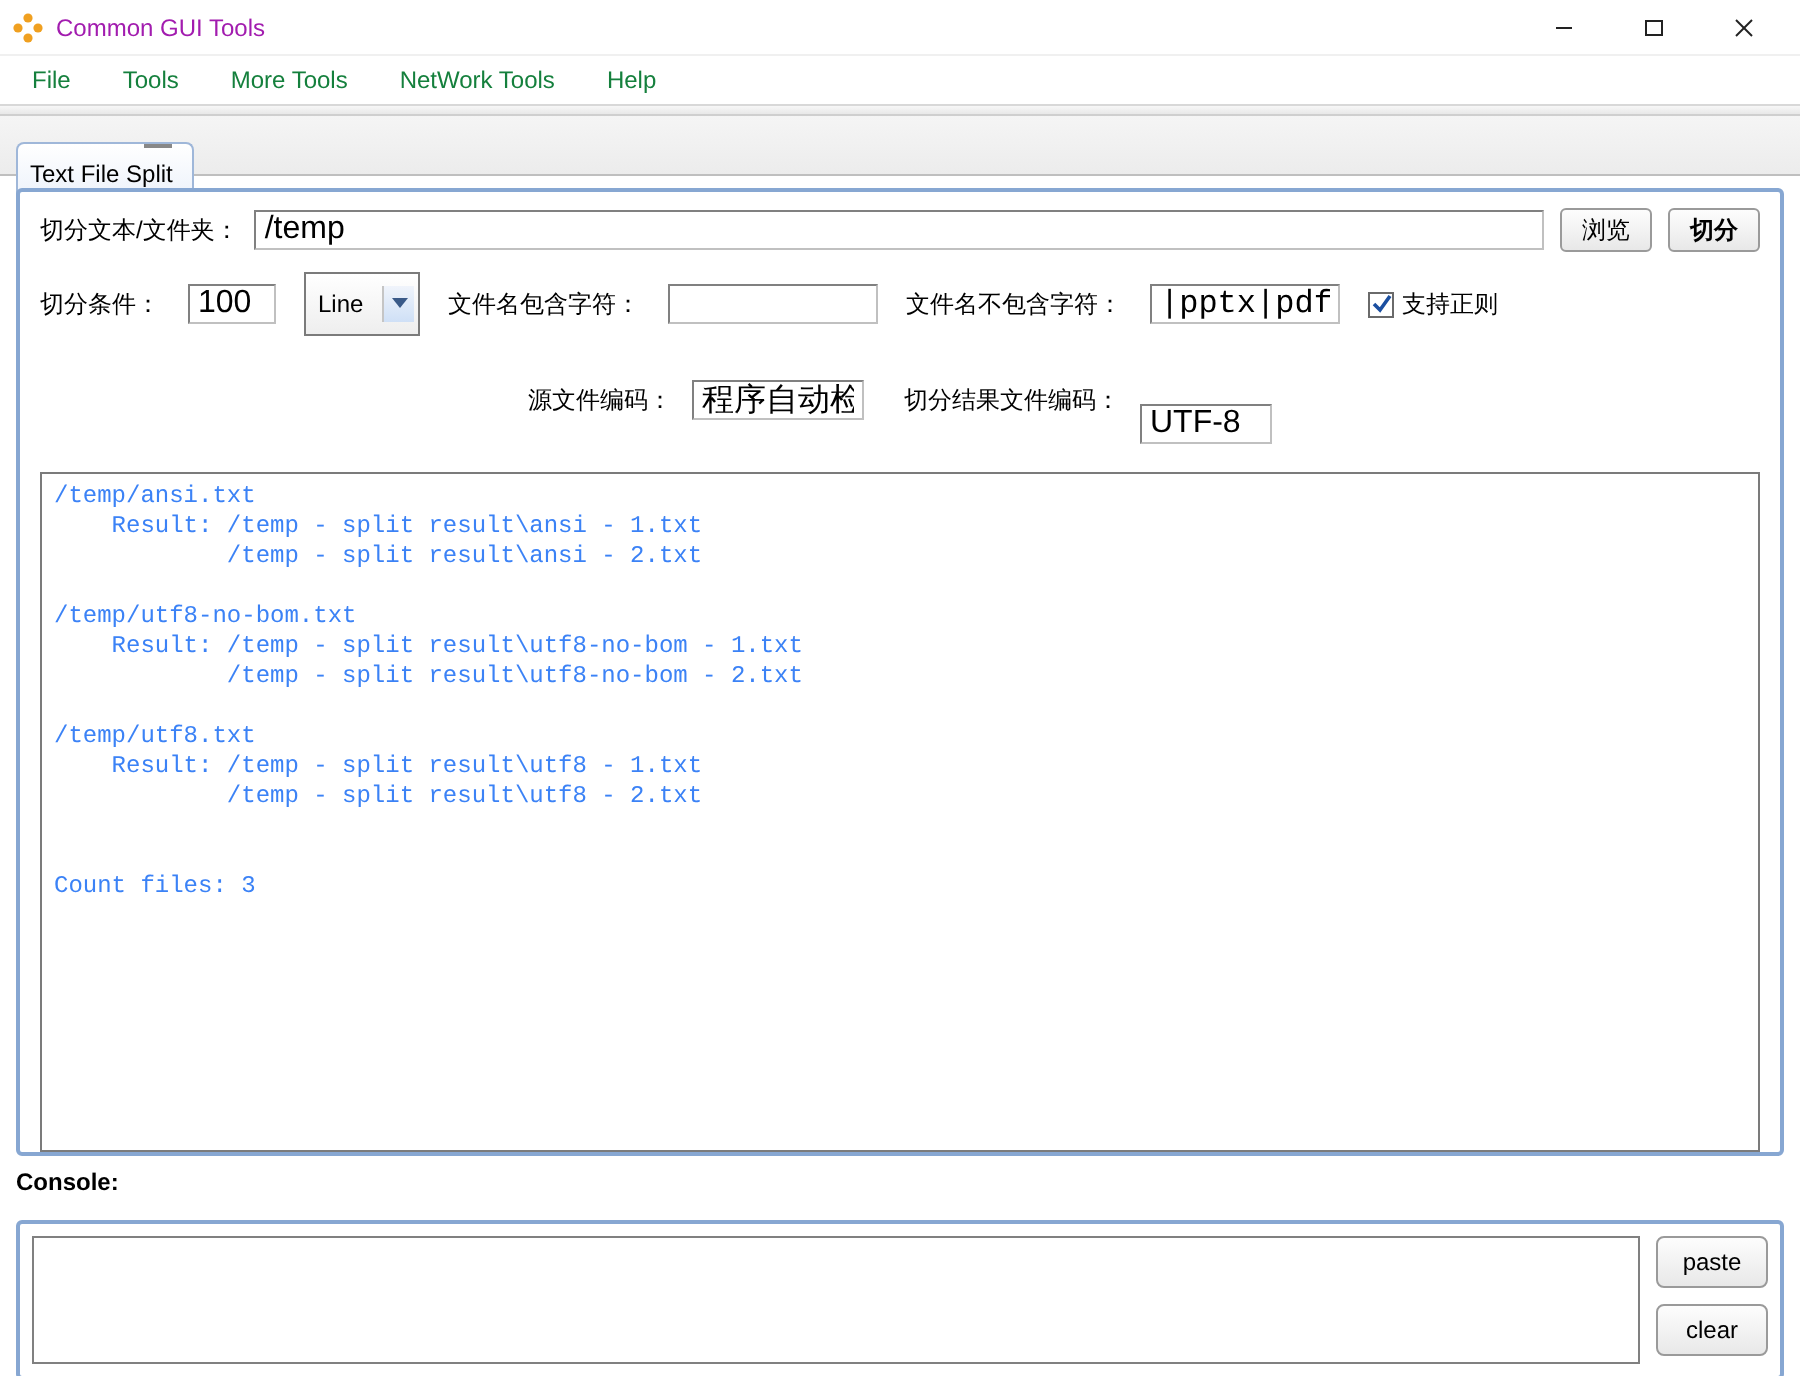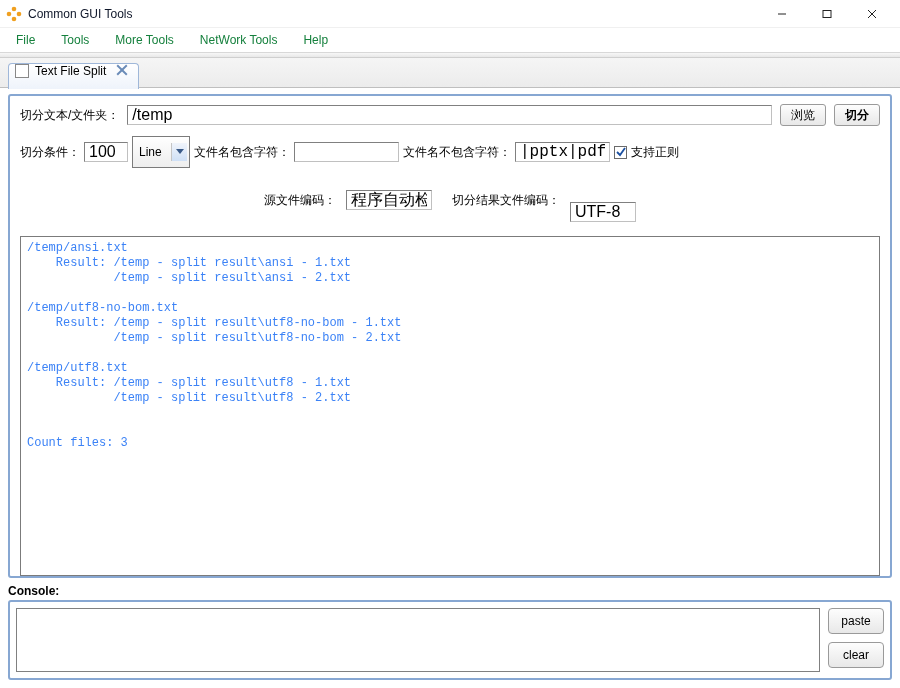--- a/index.html
+++ b/index.html
@@ -20,21 +20,21 @@
     background: #fff;
     display: flex;
     align-items: center;
     padding: 0 6px 0 6px;
     border-bottom: 1px solid #f0f0f0;
   }
   .titlebar .icon {
     width: 16px; height:16px; margin-right:6px;
     display:inline-flex;align-items:center;justify-content:center;
   }
-  .titlebar .title { flex: 0 0 auto; font-size: 12px; color:#0f172a; }
+  .titlebar .title { flex: 0 0 auto; font-size: 12px; color:#a21caf; }
   .titlebar .spacer { flex:1; }
   .winbtn {
     width: 45px; height: 28px;
     display:flex; align-items:center; justify-content:center;
     color:#222;
   }
   .winbtn svg { width:10px; height:10px; stroke:#222; stroke-width:1; fill:none; }
   
   .menubar {
     height: 24px;
@@ -58,31 +58,32 @@
   .tabbar {
     height: 30px;
     background: linear-gradient(#f5f5f5,#ececec);
     border-bottom: 1px solid #bfbfbf;
     position: relative;
     padding-top: 4px;
     padding-left: 8px;
   }
   .tab {
     display:inline-flex;
-    align-items:flex-start;
+    align-items:flex-end;
     height: 26px;
     background: linear-gradient(#ffffff,#eef3fb);
     border: 1px solid #9fb7d9;
     border-bottom: none;
     border-top-left-radius: 4px;
     border-top-right-radius: 4px;
     padding: 0 10px 0 6px;
     gap:6px;
     position: relative;
     top: 1px;
+    flex-direction: column;
   }
   .tab .tabicon { width:14px;height:14px;background:#fff;border:1px solid #888; }
   .tab .tabclose {
     width:12px;height:12px;display:flex;align-items:center;justify-content:center;
     color:#6a8bb8;
     margin-left:4px;
   }
   
   .mainpanel {
     border: 2px solid #87a7d2;
@@ -158,21 +159,21 @@
     font-size: 12px;
     line-height: 15px;
     white-space: pre;
     overflow:auto;
     color:#3b82f6;
   }
   
   .consolepanel {
     margin: 0 8px 8px 8px;
   }
-  .console-label { font-weight:bold; font-size:12px; margin-bottom:2px; }
+  .console-label { font-weight:bold; font-size:12px; margin-bottom:12px; }
   .console-body {
     border: 2px solid #87a7d2;
     border-radius: 3px;
     padding: 6px;
     display:flex;
     gap:8px;
     background:#fff;
   }
   .console-text {
     flex:1;
@@ -242,21 +243,21 @@
 
 <div class="mainpanel">
 
   <div class="row">
     <span class="label">切分文本/文件夹：</span>
     <input class="textinput" style="flex: 1 1 0%;" value="/temp">
     <button class="btn">浏览</button>
     <button class="btn bold">切分</button>
   </div>
 
-  <div class="row" style="gap:4px;">
+  <div class="row" style="gap:14px;">
     <span class="label">切分条件：</span>
     <input class="textinput" style="width: 44px;" value="100">
     <div class="combo">
       <span>Line</span>
       <span class="arrow">
         <svg viewBox="0 0 8 6">
             <polygon points="0,0 8,0 4,5" fill="#3a5a88"></polygon>
           </svg>
       </span>
     </div>

